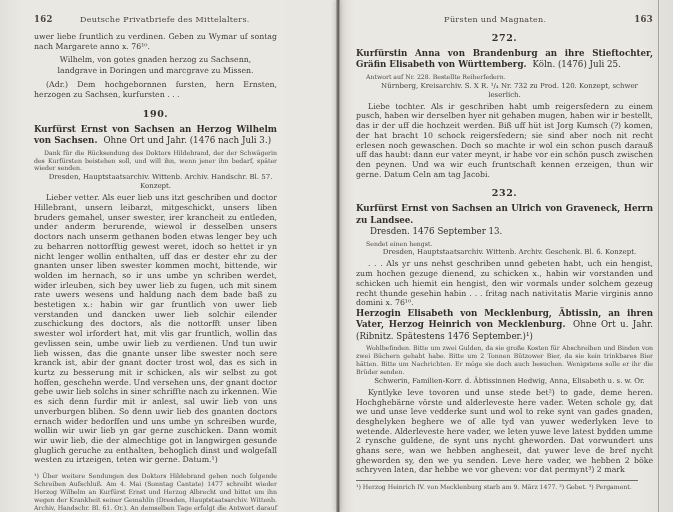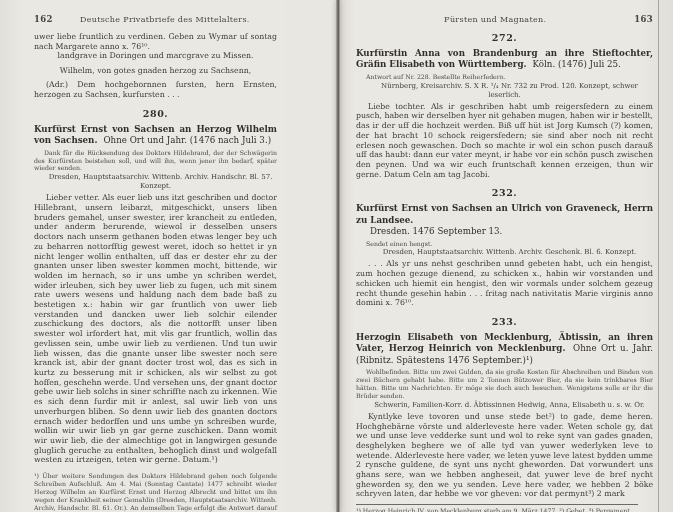--- a/index.html
+++ b/index.html
@@ -36,25 +36,25 @@
 
 <div class="spread">
 
   <div class="page page-left">
     <div class="page-hdr">
       <span class="page-no">162</span>
       <span class="running-title">Deutsche Privatbriefe des Mittelalters.</span>
     </div>
 
     <p class="body">uwer liebe fruntlich zu verdinen. Geben zu Wymar uf sontag nach Margarete anno x. 76¹⁰.</p>
+    <p class="sig-line sp">Wilhelm, von gotes gnaden herzog zu Sachsenn,</p>
     <p class="sig-line">landgrave in Doringen und marcgrave zu Missen.</p>
-    <p class="sig-line sp">Wilhelm, von gotes gnaden herzog zu Sachsenn,</p>
     <p class="body indent sp">(Adr.)  Dem hochgebornnen fursten, hern Ernsten, herzogen zu Sachsen, kurfursten . . .</p>
 
-    <div class="sec-no">280.</div>
+    <div class="sec-no">190.</div>
     <div class="heading">
       <span>Kurfürst Ernst von Sachsen an Herzog Wilhelm von Sachsen.</span>
       <span class="h-roman">Ohne Ort und Jahr. (1476 nach Juli 3.)</span>
     </div>
     <p class="regest">Dank für die Rücksendung des Doktors Hildebrand, der der Schwägerin des Kurfürsten beistehen soll, und will ihn, wenn jener ihn bedarf, später wieder senden.</p>
     <p class="source">Dresden, Hauptstaatsarchiv. Wittenb. Archiv. Handschr. Bl. 57. Konzept.</p>
     <p class="body indent">Lieber vetter. Als euer lieb uns itzt geschriben und doctor Hillebrant, unsern leibarzt, mitgeschickt, unsers liben bruders gemahel, unser swester, irer krancheit zu entleden, under anderm berurende, wiewol ir desselben unsers doctors nach unserm gethanen boden etwas lenger bey uch zu beharren nottorfftig gewest weret, idoch so hettet ir yn nicht lenger wollin enthalten, uff das er dester ehr zu der gnanten unser liben swester kommen mocht, bittende, wir wolden im hernach, so ir uns umbe yn schriben werdet, wider irleuben, sich bey uwer lieb zu fugen, uch mit sinem rate uwers wesens und haldung nach dem bade baß zu bestetigen x.: habin wir gar fruntlich von uwer lieb verstanden und dancken uwer lieb solchir eilender zuschickung des doctors, als die nottorfft unser liben swester wol irfordert hat, mit vlis gar fruntlich, wollin das gevlissen sein, umbe uwir lieb zu verdienen. Und tun uwir lieb wissen, das die gnante unser libe swester noch sere kranck ist, abir der gnant docter trost wol, das es sich in kurtz zu besserung mit ir schicken, als wir selbst zu got hoffen, geschehn werde. Und versehen uns, der gnant doctor gebe uwir lieb solchs in siner schriffte nach zu irkennen. Wie es sich denn furdir mit ir anlest, sal uwir lieb von uns unverburgen bliben. So denn uwir lieb des gnanten doctors ernach wider bedorffen und uns umbe yn schreiben wurde, wollin wir uwir lieb yn gar gerne zuschicken. Dann womit wir uwir lieb, die der almechtige got in langwirgen gesunde gluglich geruche zu enthalten, behoglich dinst und wolgefall westen zu irtzeigen, teten wir gerne. Datum.¹)</p>
 
     <p class="footnote">¹) Über weitere Sendungen des Doktors Hildebrand geben noch folgende Schreiben Aufschluß. Am 4. Mai (Sonntag Cantate) 1477 schreibt wieder Herzog Wilhelm an Kurfürst Ernst und Herzog Albrecht und bittet um ihn wegen der Krankheit seiner Gemahlin (Dresden, Hauptstaatsarchiv. Wittenb. Archiv, Handschr. Bl. 61. Or.). An demselben Tage erfolgt die Antwort darauf (der Bote ist Abends angekommen), Doktor Hildebrand solle kommen („die ganze nacht faren“). (Ebenda. Handschr. Bl. 62. Konzept.) Am 2. Juli (die visitationis) 1477 schreibt Kurfürst Ernst an den Doktor Hildebrand selbst, er möge sich nach Glücksdenkstein begeben und seinen Sohn, Herzog Albrecht, pflegen. (Ebenda, Kranckh. Bl. 1. Konzept.) Darauf schreibt am 7. Juli 1477 Herzog Wilhelm an Kurfürst Ernst, er werde den Arzt schicken, zumal es seiner Gemahlin besser gehe, freilich habe er ihn eigentlich noch nötig. (Ebenda, Handschr. Bl. 63. Or.) Am 18. August 1477 bittet Wilhelm Ernst und Albrecht nochmals, wegen seiner Gemahlin ihm den Doktor Hildebrand „wider“ zu „lihen“. (Ebenda Bl. 65. Or.)</p>
   </div>
@@ -76,21 +76,20 @@
 
     <div class="sec-no">232.</div>
     <div class="heading">
       <span>Kurfürst Ernst von Sachsen an Ulrich von Graveneck, Herrn zu Landsee.</span>
       <span class="h-roman date-block">Dresden. 1476 September 13.</span>
     </div>
     <p class="regest">Sendet einen hengst.</p>
     <p class="source">Dresden, Hauptstaatsarchiv. Wittenb. Archiv. Geschenk. Bl. 6. Konzept.</p>
     <p class="body indent">. . . Als yr uns nehst geschriben unnd gebeten habt, uch ein hengist, zum hochen gezuge dienend, zu schicken x., habin wir vorstanden und schicken uch hiemit ein hengist, den wir vormals under solchem gezeug recht thunde gesehin habin . . . fritag nach nativitatis Marie virginis anno domini x. 76¹⁰.</p>
 
-    <div class="sec-no">233.</div>
     <div class="heading">
       <span>Herzogin Elisabeth von Mecklenburg, Äbtissin, an ihren Vater, Herzog Heinrich von Mecklenburg.</span>
       <span class="h-roman">Ohne Ort u. Jahr. (Ribnitz. Spätestens 1476 September.)¹)</span>
     </div>
     <p class="regest">Wohlbefinden. Bitte um zwei Gulden, da sie große Kosten für Abschreiben und Binden von zwei Büchern gehabt habe. Bitte um 2 Tonnen Bützower Bier, da sie kein trinkbares Bier hätten. Bitte um Nachrichten. Er möge sie doch auch besuchen. Wenigstens solle er ihr die Brüder senden.</p>
     <p class="source">Schwerin, Familien-Korr. d. Äbtissinnen Hedwig, Anna, Elisabeth u. s. w. Or.</p>
     <p class="body indent">Kyntlyke leve tovoren und unse stede bet²) to gade, deme heren. Hochghebärne vörste und alderleveste here vader. Weten schole gy, dat we und unse leve vedderke sunt und wol to reke synt van gades gnaden, desghelyken beghere we of alle tyd van yuwer wederlyken leve to wetende. Alderleveste here vader, we leten yuwe leve latest bydden umme 2 rynsche guldene, de synt uns nycht gheworden. Dat vorwundert uns ghans sere, wan we hebben angheseit, dat yuwer leve de bref nycht gheworden sy, den we yu senden. Leve here vader, we hebben 2 böke schryven laten, dar hebbe we vor gheven: vor dat permynt³) 2 mark</p>
 
     <hr class="fn-rule">
     <p class="footnote" style="margin-top:0;">¹) Herzog Heinrich IV. von Mecklenburg starb am 9. März 1477.  ²) Gebet.  ³) Pergament.</p>

